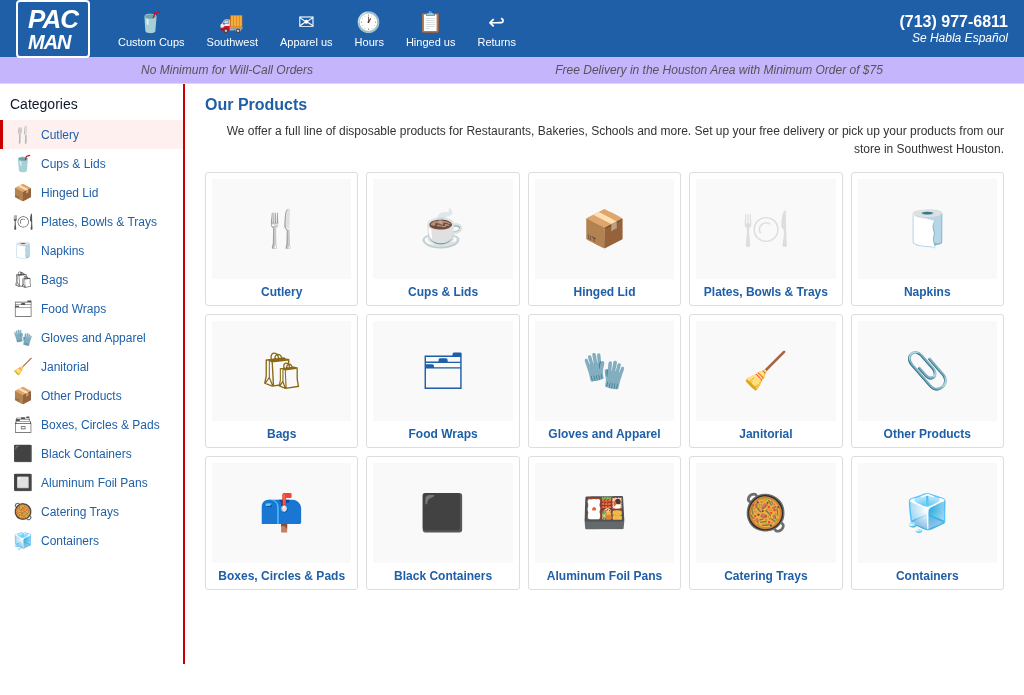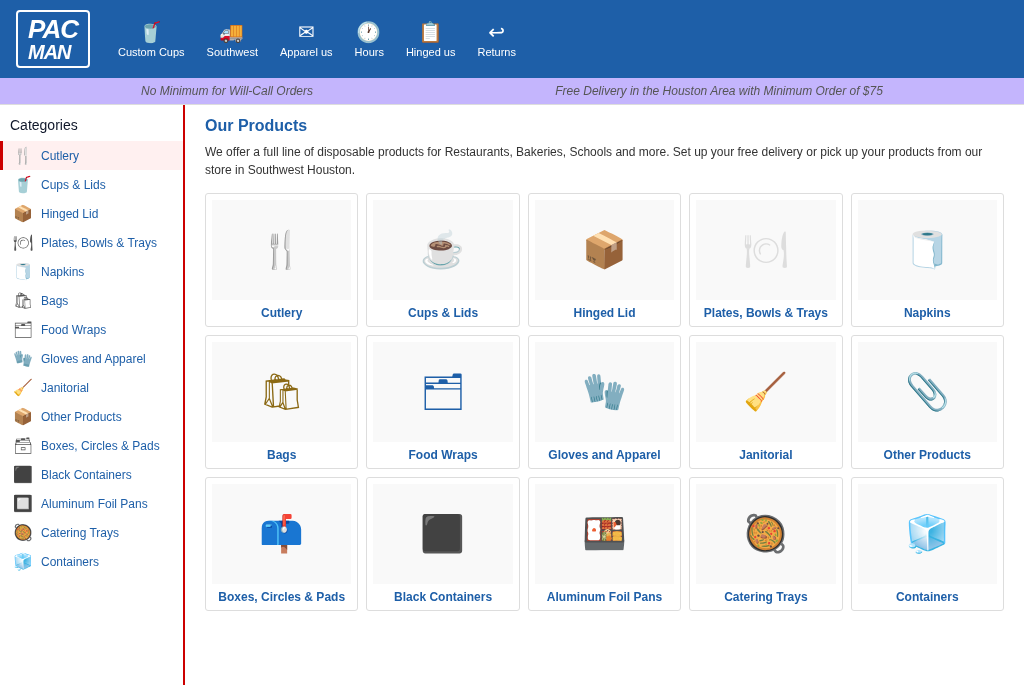--- a/index.html
+++ b/index.html
@@ -4,21 +4,21 @@
   <style>
     * { box-sizing: border-box; margin: 0; padding: 0; }
     body { font-family: Arial, sans-serif; font-size: 13px; background: #fff; }
 
     
     .header {
       background: #1e5fa8;
       display: flex;
       align-items: center;
       padding: 8px 16px;
-      height: 78px;
+      height: 57px;
     }
     .logo-area {
       display: flex;
       align-items: center;
       margin-right: 20px;
     }
     .logo-box {
       background: #1e5fa8;
       border: 2px solid #fff;
       border-radius: 4px;
@@ -109,20 +109,21 @@
       color: #1e5fa8;
       font-size: 16px;
       font-weight: bold;
       margin-bottom: 8px;
     }
     .intro-text {
       font-size: 12px;
       color: #333;
       margin-bottom: 14px;
       line-height: 1.5;
+      text-align: right;
     }
 
     
     .product-grid {
       display: grid;
       grid-template-columns: repeat(5, 1fr);
       gap: 8px;
     }
     .product-card {
       border: 1px solid #ddd;
@@ -196,20 +197,24 @@
     <div class="nav-item">
       <span class="nav-icon">📋</span>
       <span>Hinged us</span>
     </div>
     <div class="nav-item">
       <span class="nav-icon">↩</span>
       <span>Returns</span>
     </div>
   </nav>
 
+  <div class="phone-area">
+    <div class="phone">(713) 977-6811</div>
+    <div class="spanish">Se Habla Español</div>
+  </div>
 </header>
 
 <div class="banner">
   <span>No Minimum for Will-Call Orders</span>
   <span>Free Delivery in the Houston Area with Minimum Order of $75</span>
 </div>
 
 <div class="main-layout">
 
   <aside class="sidebar">

